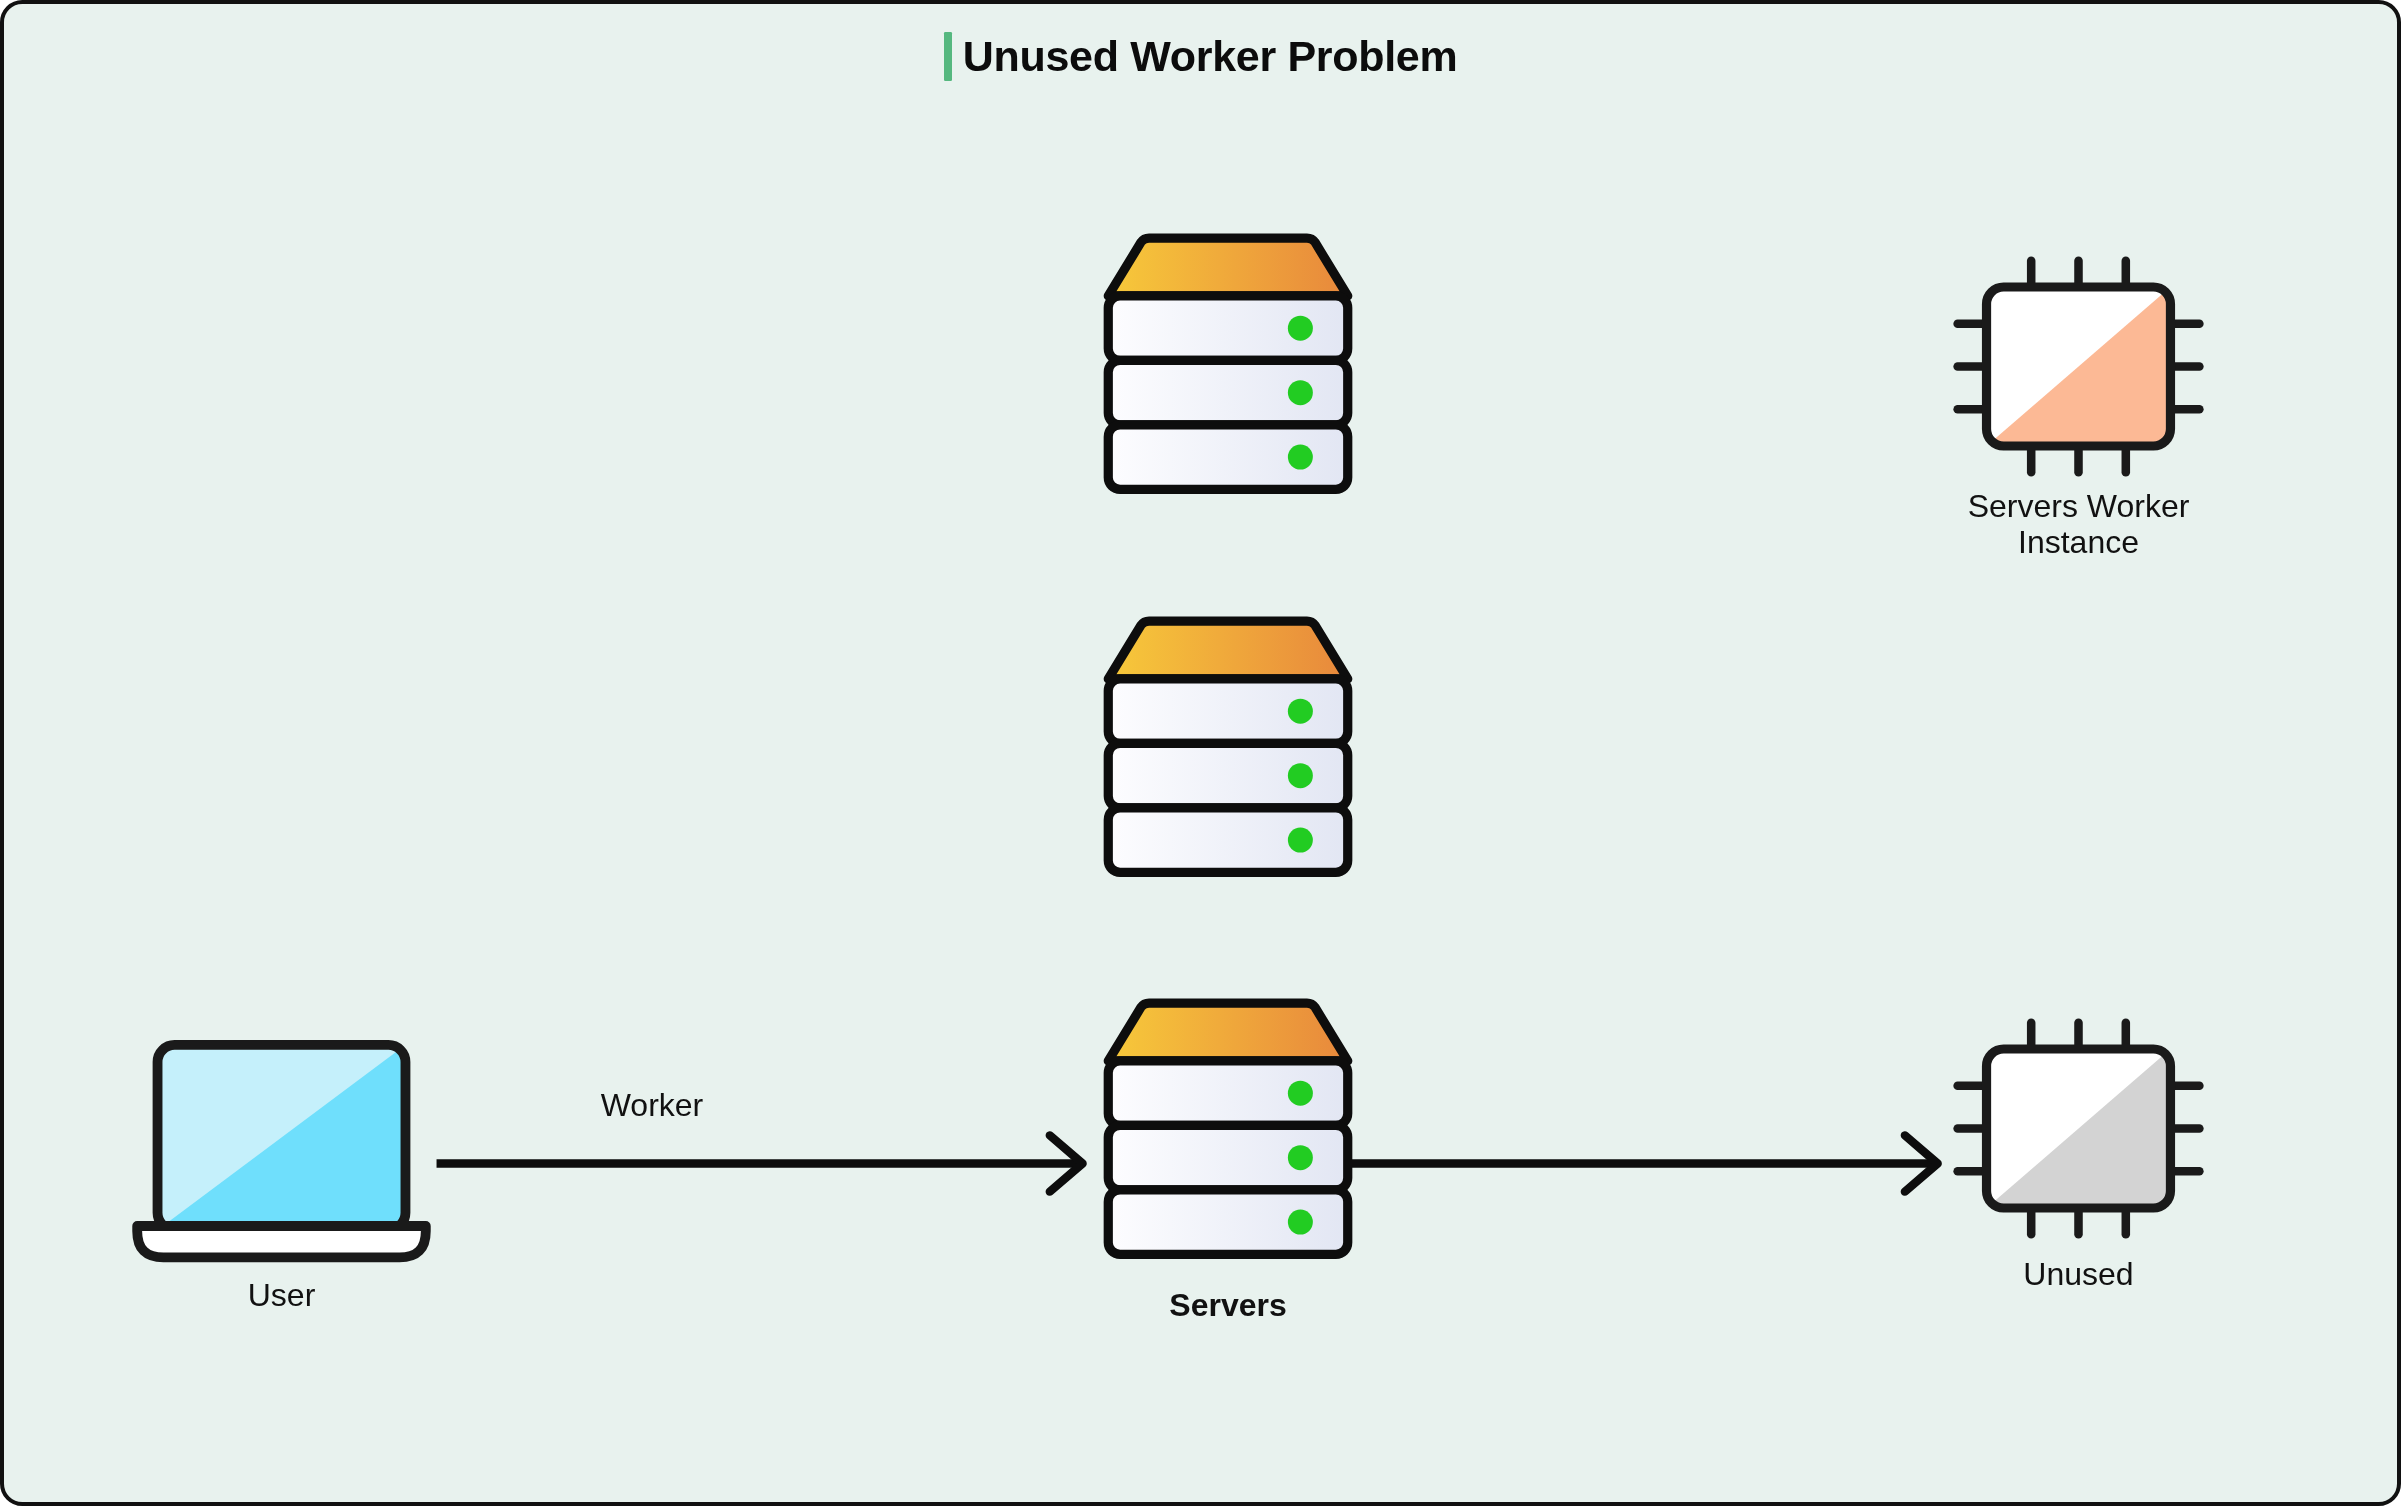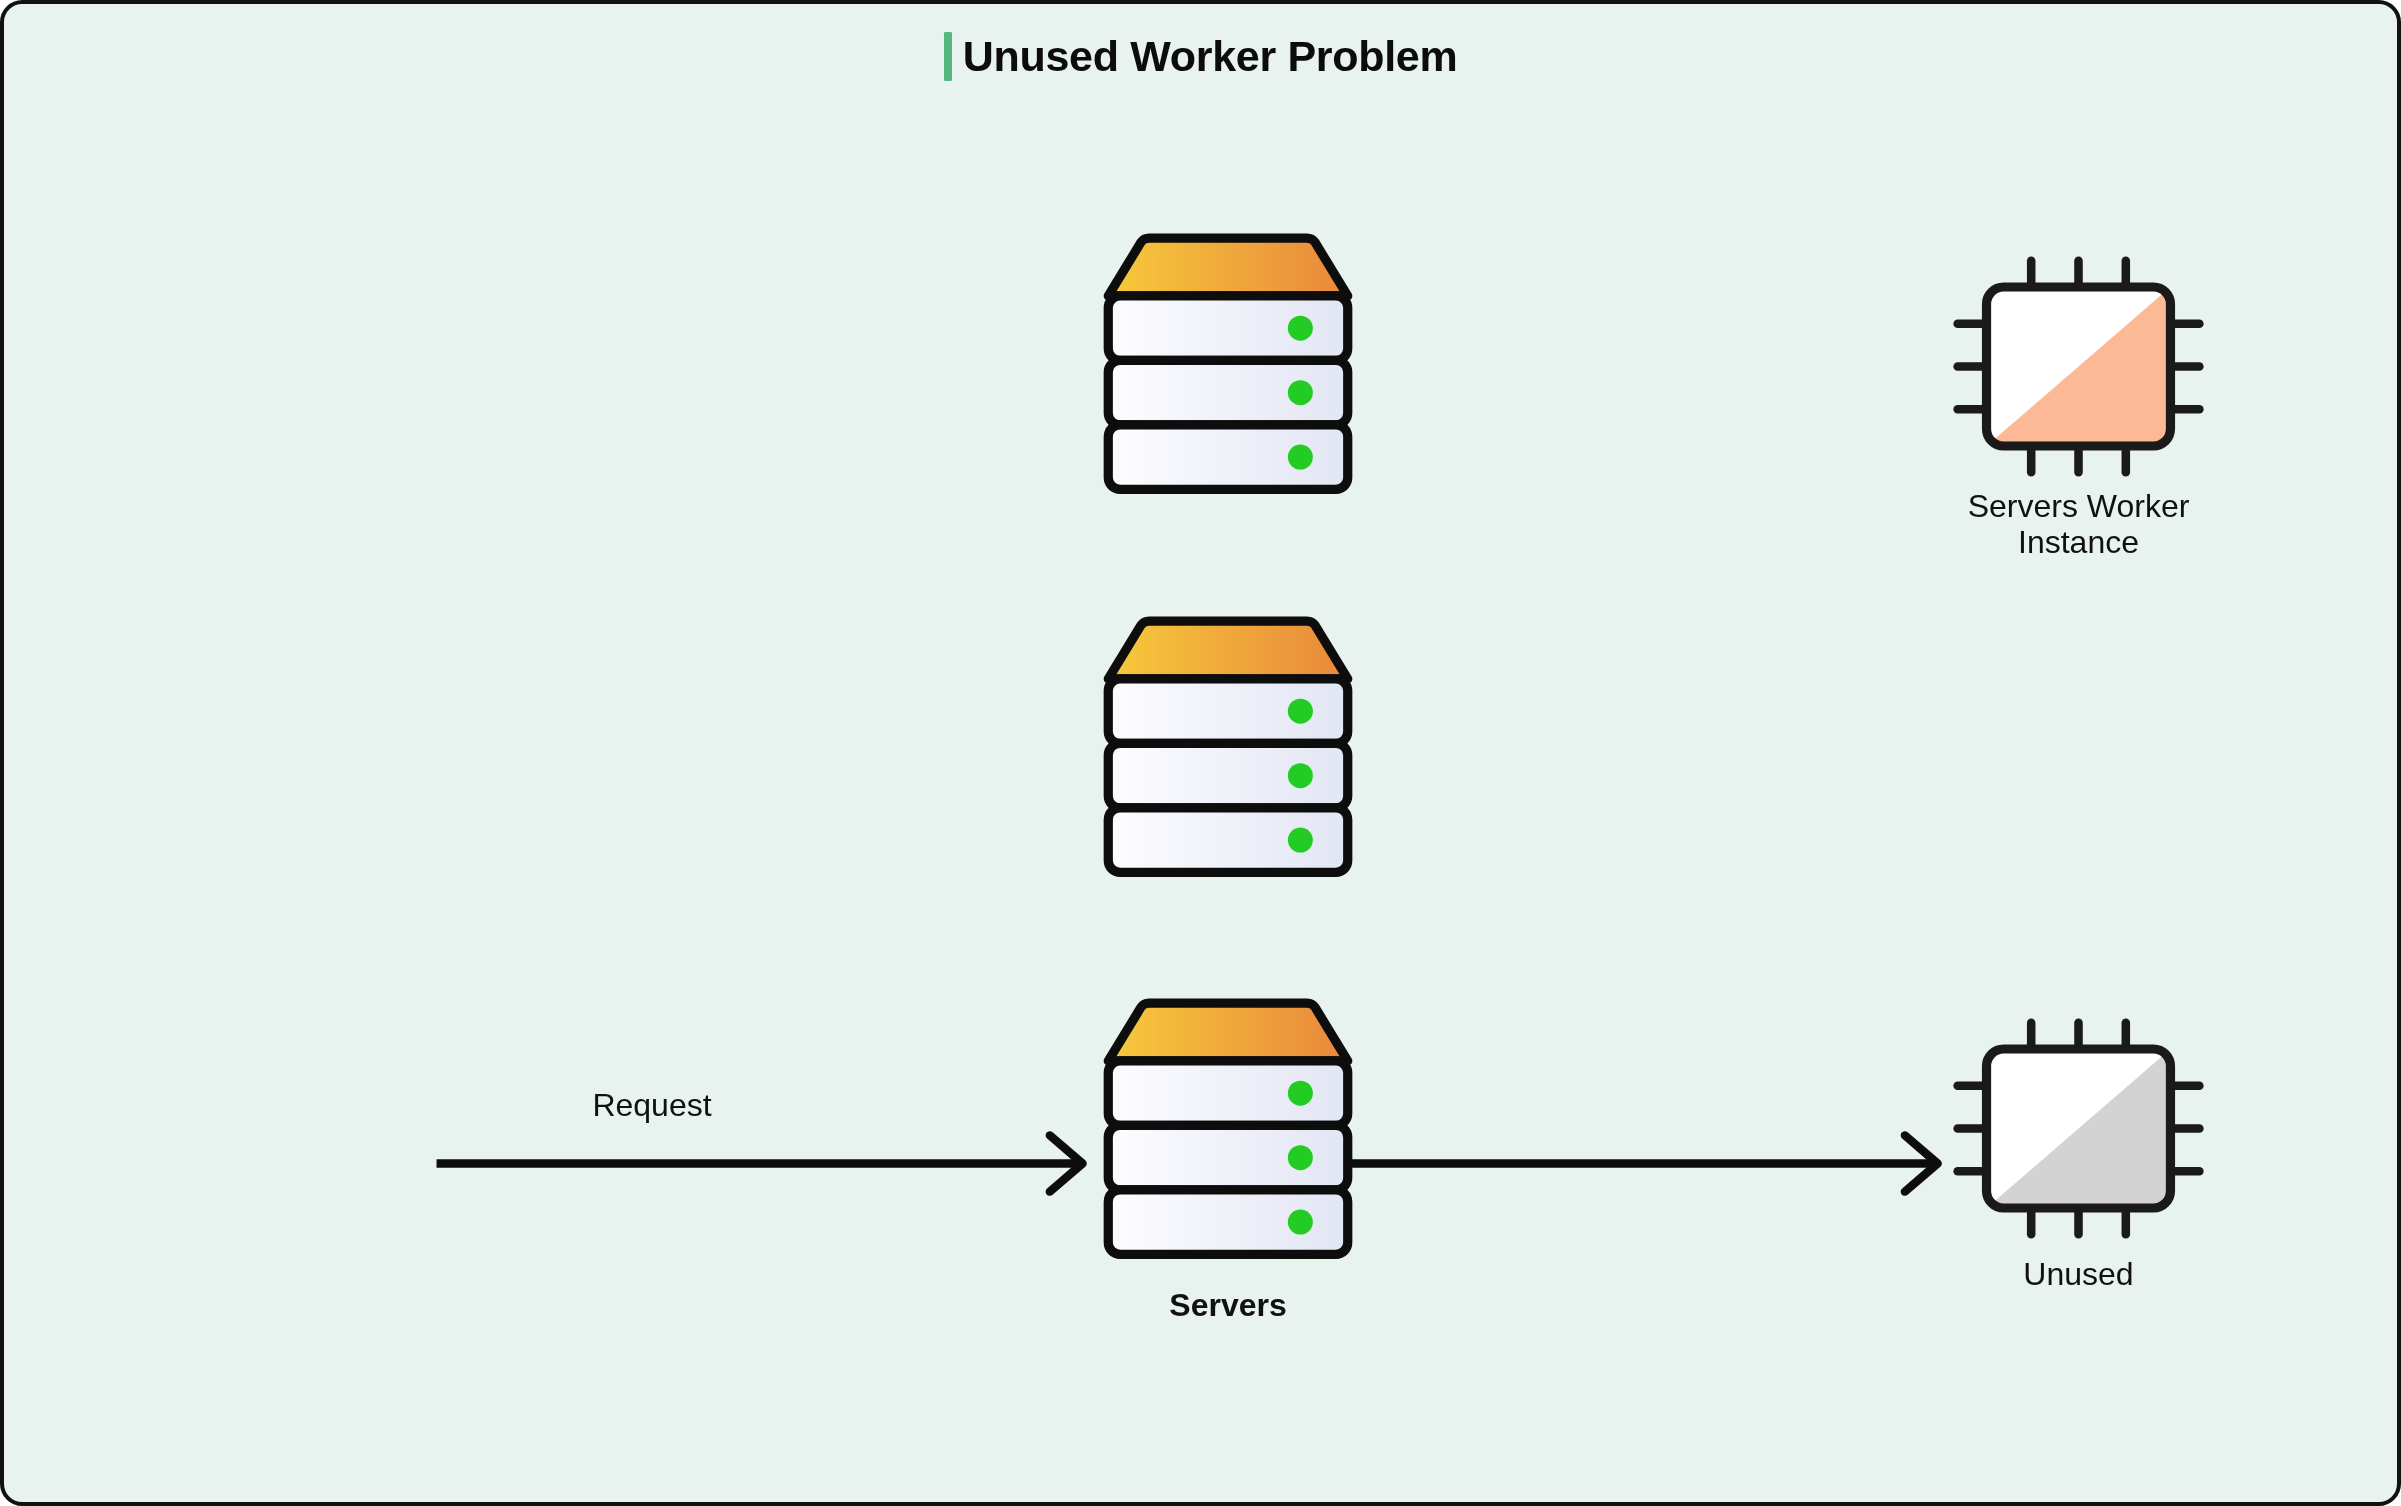--- a/index.html
+++ b/index.html
@@ -175,20 +175,32 @@
       <rect x="8" y="94" width="364" height="98" rx="18" ry="18" fill="url(#srv-slot-3)" stroke="#0d0d0d" stroke-width="14"></rect>
       <circle cx="300" cy="143" r="19" fill="#22cc22"></circle>
       <rect x="8" y="192" width="364" height="98" rx="18" ry="18" fill="url(#srv-slot-3)" stroke="#0d0d0d" stroke-width="14"></rect>
       <circle cx="300" cy="241" r="19" fill="#22cc22"></circle>
       <rect x="8" y="290" width="364" height="98" rx="18" ry="18" fill="url(#srv-slot-3)" stroke="#0d0d0d" stroke-width="14"></rect>
       <circle cx="300" cy="339" r="19" fill="#22cc22"></circle>
     </svg>
     <div class="node-label" style="top:289px; width:342px;font-weight:bold;">Servers</div>
   </div>
 
+  <div class="node" style="left:129px; top:1037px; width:297px; height:223px;">
+    <svg width="297" height="223" viewBox="0 0 452 340">
+      <clipPath id="lp-clip">
+        <rect x="37" y="6" width="378" height="282" rx="26" ry="26"></rect>
+      </clipPath>
+      <rect x="37" y="6" width="378" height="282" rx="26" ry="26" fill="#c5f0fb"></rect>
+      <polygon points="415,6 415,288 37,288" fill="#6fdffc" clip-path="url(#lp-clip)"></polygon>
+      <rect x="37" y="6" width="378" height="282" rx="26" ry="26" fill="none" stroke="#1a1a1a" stroke-width="15"></rect>
+      <path d="M 6 282 L 446 282 L 446 290 Q 446 330 406 330 L 46 330 Q 6 330 6 290 Z" fill="#ffffff" stroke="#1a1a1a" stroke-width="15" stroke-linejoin="round"></path>
+    </svg>
+    <div class="node-label" style="top:237px; width:342px;">User</div>
+  </div>
 
   <div class="node" style="left:1951px; top:1016px; width:247px; height:217px;">
     <svg width="247" height="217" viewBox="0 0 376 330">
       <g stroke="#1a1a1a" stroke-width="13" stroke-linecap="round">
         <line x1="116" y1="4" x2="116" y2="48"></line>
         <line x1="188" y1="4" x2="188" y2="48"></line>
         <line x1="260" y1="4" x2="260" y2="48"></line>
         <line x1="116" y1="282" x2="116" y2="326"></line>
         <line x1="188" y1="282" x2="188" y2="326"></line>
         <line x1="260" y1="282" x2="260" y2="326"></line>
@@ -203,21 +215,21 @@
         <rect x="48" y="44" width="280" height="242" rx="26" ry="26"></rect>
       </clipPath>
       <rect x="48" y="44" width="280" height="242" rx="26" ry="26" fill="#ffffff"></rect>
       <polygon points="328,44 328,286 48,286" fill="#d3d3d3" clip-path="url(#wk-clip)"></polygon>
       <rect x="48" y="44" width="280" height="242" rx="26" ry="26" fill="none" stroke="#1a1a1a" stroke-width="14"></rect>
     </svg>
     <div class="node-label" style="top:237px; width:342px;">Unused</div>
   </div>
 
   <div class="arrow" style="left:431px; top:1117px; width:670px; height:85px;">
-    <div class="arrow-label" style="top:-34px; left:217px;">Request</div>
+    <div class="arrow-label" style="top:-34px; left:217px;">Worker</div>
     <svg width="670" height="85" viewBox="0 0 1020 130">
       <line x1="0" y1="65" x2="990" y2="65" stroke="#0d0d0d" stroke-width="13"></line>
       <polyline points="938,22 988,65 938,108" fill="none" stroke="#0d0d0d" stroke-width="13" stroke-linecap="round" stroke-linejoin="round"></polyline>
     </svg>
   </div>
 
   <div class="arrow" style="left:1345px; top:1117px; width:611px; height:85px;">
     <svg width="611" height="85" viewBox="0 0 930 130">
       <line x1="0" y1="65" x2="900" y2="65" stroke="#0d0d0d" stroke-width="13"></line>
       <polyline points="848,22 898,65 848,108" fill="none" stroke="#0d0d0d" stroke-width="13" stroke-linecap="round" stroke-linejoin="round"></polyline>

